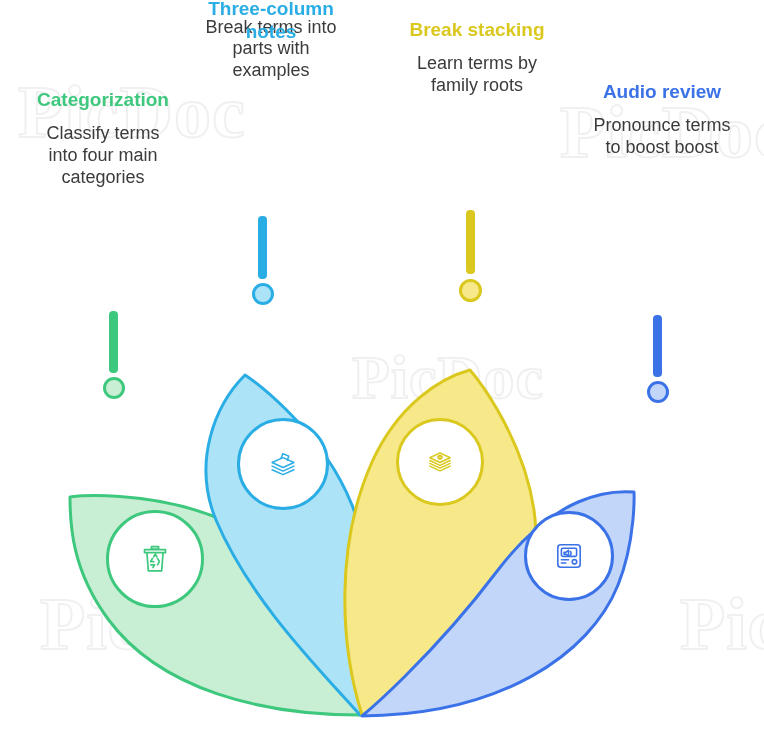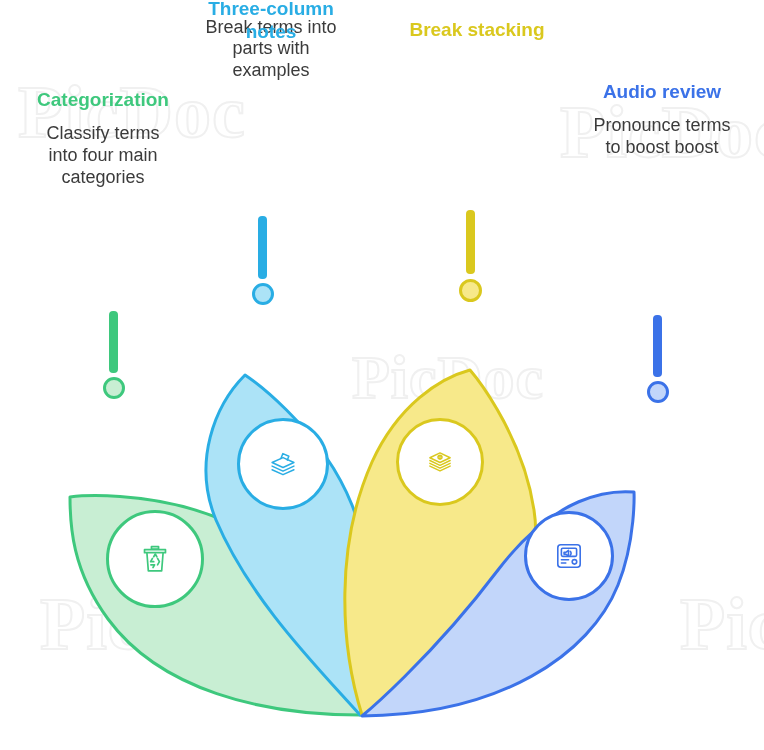--- a/index.html
+++ b/index.html
@@ -205,20 +205,21 @@
     <span class="desc">Classify terms into four main categories</span>
   </div>
 
   <div class="label lbl-2">
     <span class="ttl" style="color:#29ade4;">Three-column notes</span>
     <span class="desc">Break terms into parts with examples</span>
   </div>
 
   <div class="label lbl-3">
     <span class="ttl" style="color:#dac81e;">Break stacking</span>
+    <span class="desc">Learn terms by family roots</span>
   </div>
 
   <div class="label lbl-4">
     <span class="ttl" style="color:#3b72e8;">Audio review</span>
     <span class="desc">Pronounce terms to boost boost</span>
   </div>
 
 </div>
 
 </body></html>

